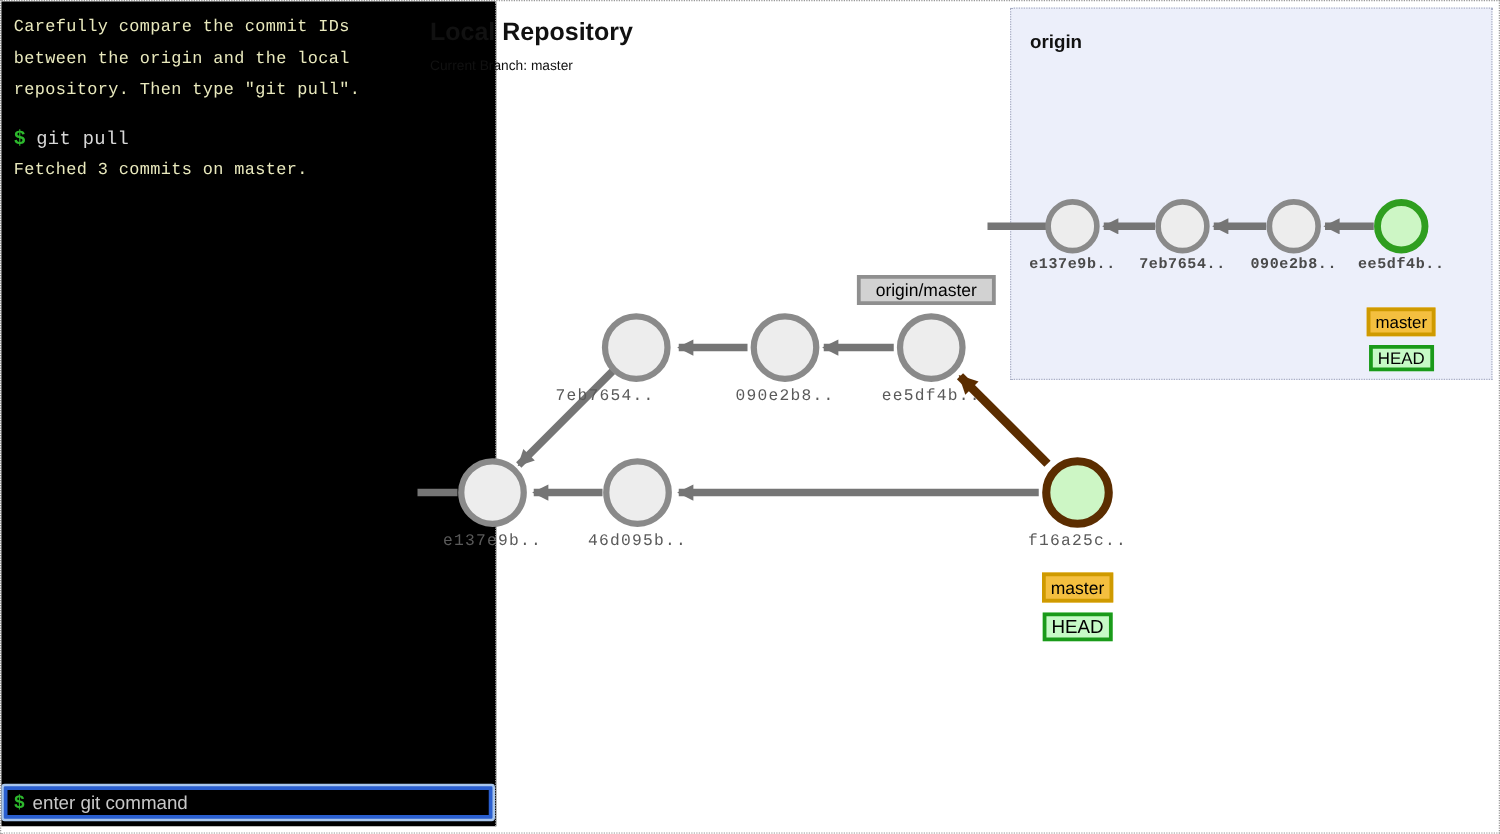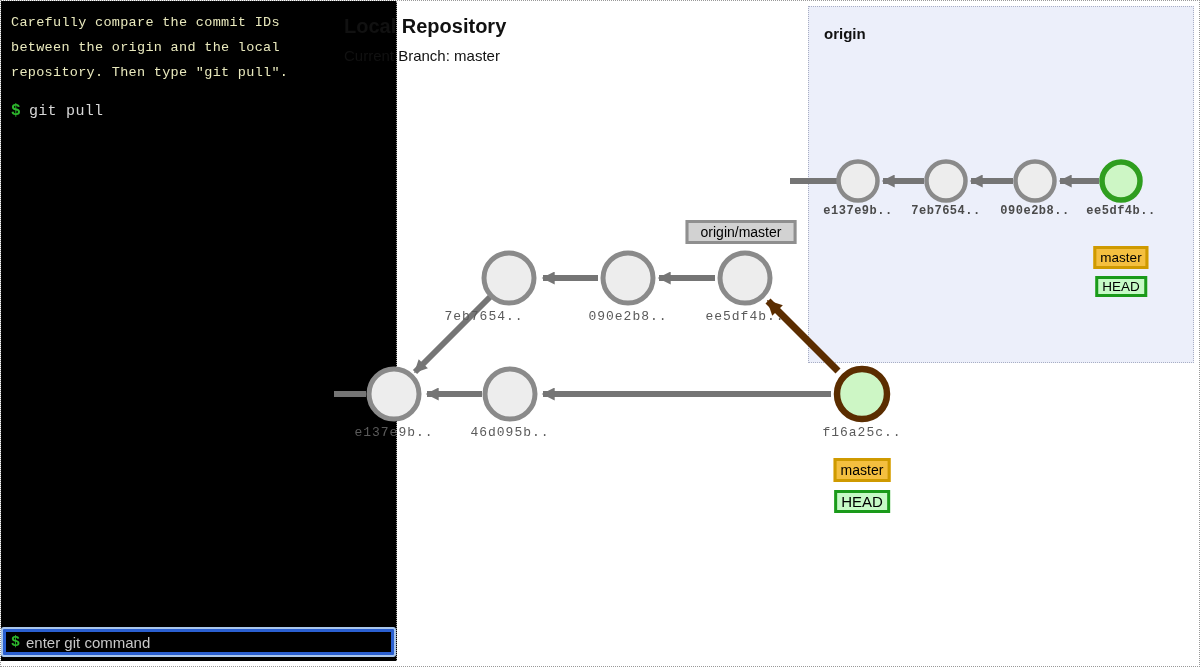--- a/index.html
+++ b/index.html
@@ -27,24 +27,24 @@
   }
   .t-inputbox .prompt { margin-right:6px; font-size:15px; }
   .t-inputbox input {
     flex:1; background:transparent; border:none; outline:none;
     font-family:Liberation Sans, sans-serif; font-size:15px; color:#cccccc;
   }
   .t-inputbox input::placeholder { color:#c8c8c8; opacity:1; }
   
   .main-header { position:absolute; left:343px; top:14px; color:#111; }
   .main-title { font-size:20px; font-weight:bold; }
-  .main-sub { font-size:15px; margin-top:9px; }
+  .main-sub { font-size:11px; margin-top:9px; }
   
   .origin-panel {
-    position:absolute; left:807px; top:5px; width:386px; height:357px;
+    position:absolute; left:807px; top:5px; width:386px; height:298px;
     background:#eceffa; border:1px dotted #a9aec4;
   }
   .origin-title { position:absolute; left:15px; top:18px; font-size:15px; font-weight:bold; color:#111; }
   
   svg.graph { position:absolute; left:0; top:0; width:1200px; height:667px; pointer-events:none; }
   
   .clabel {
     position:absolute; transform:translateX(-50%);
     font-family:"Liberation Mono", monospace; font-size:13px; color:#5a5a5a;
     letter-spacing:1px; white-space:nowrap;
@@ -65,20 +65,21 @@
 <body>
 
 <div class="page">
 
   <div class="terminal">
     <div class="t-body">
       <div class="t-line">Carefully compare the commit IDs</div>
       <div class="t-line">between the origin and the local</div>
       <div class="t-line">repository. Then type "git pull".</div>
       <div class="t-line t-cmdline"><span class="prompt">$</span><span>git pull</span></div>
+      <div class="t-line">Fetched 3 commits on master.</div>
     </div>
     <div class="t-inputbox">
       <span class="prompt">$</span>
       <input type="text" placeholder="enter git command" style="">
     </div>
   </div>
 
   <div class="main-header">
     <div class="main-title">Local Repository</div>
     <div class="main-sub">Current Branch: master</div>

